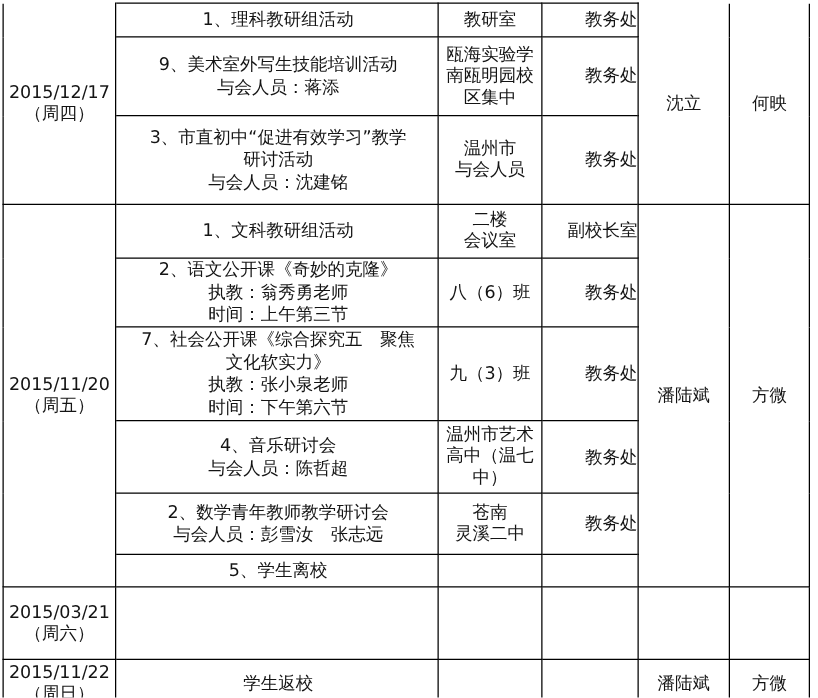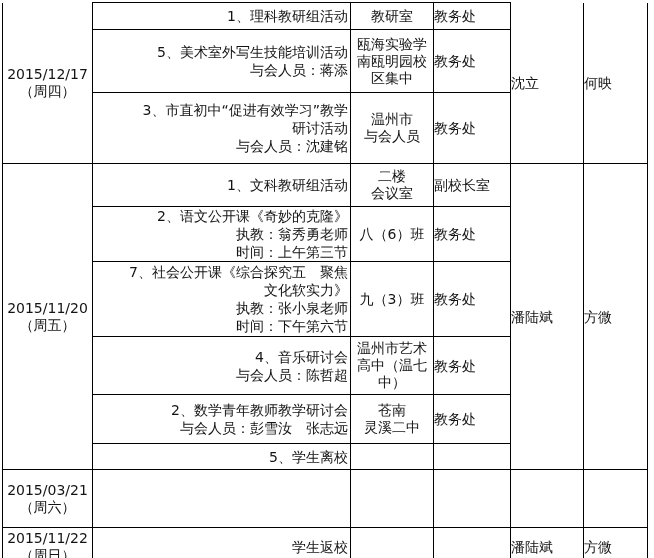--- a/index.html
+++ b/index.html
@@ -35,34 +35,34 @@
     overflow:hidden;
     padding:0;
   }
   td.nt{border-top:none;}          
   td.date{
     text-align:center;
     line-height:17px;
     font-size:14px;
   }
   td.act{
-    text-align:right;
+    text-align:center;
     padding-left:4px;
     padding-right:2px;
   }
   td.loc{
     text-align:center;
     line-height:17px;
     margin-left:21px;
   }
   td.dept{
-    text-align:left;
+    text-align:right;
   }
   td.name{
-    text-align:left;
+    text-align:center;
   }
   
   tr.r0{height:27px}
   tr.r1{height:63px}
   tr.r2{height:71px}
   tr.r3{height:43px}
   tr.r4{height:55px}
   tr.r5{height:75px}
   tr.r6{height:58px}
   tr.r7{height:49px}
@@ -88,21 +88,21 @@
         <tr class="r0">
       <td class="date nt" rowspan="3">2015/12/17
 （周四）</td>
       <td class="act">1、理科教研组活动</td>
       <td class="loc">教研室</td>
       <td class="dept">教务处</td>
       <td class="name nt" rowspan="3">沈立</td>
       <td class="name nt" rowspan="3">何映</td>
     </tr>
     <tr class="r1">
-      <td class="act">5、美术室外写生技能培训活动
+      <td class="act">9、美术室外写生技能培训活动
 与会人员：蒋添</td>
       <td class="loc">瓯海实验学
 南瓯明园校
 区集中</td>
       <td class="dept">教务处</td>
     </tr>
     <tr class="r2">
       <td class="act">3、市直初中“促进有效学习”教学
 研讨活动
 与会人员：沈建铭</td>

